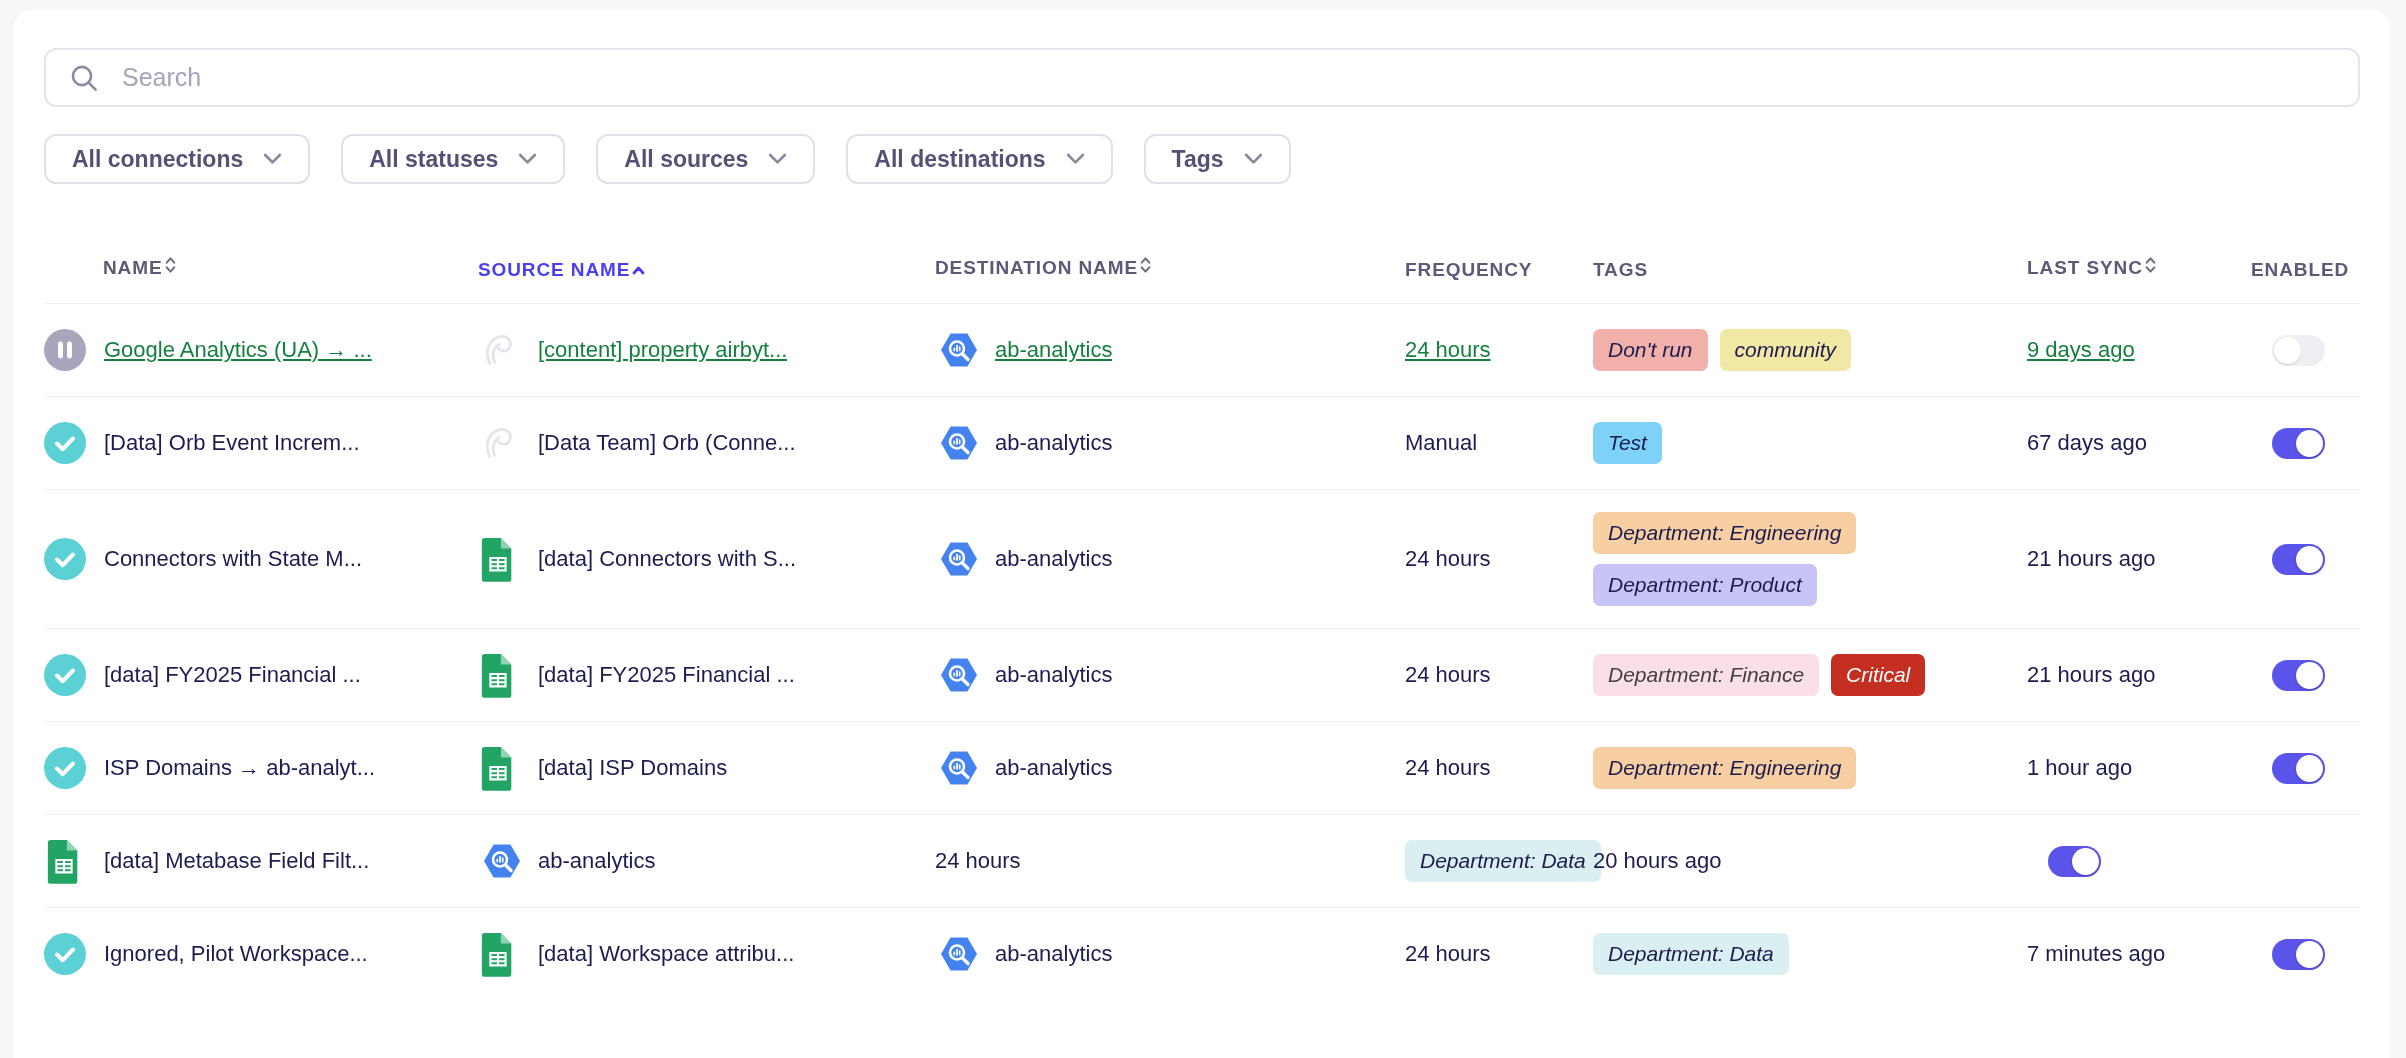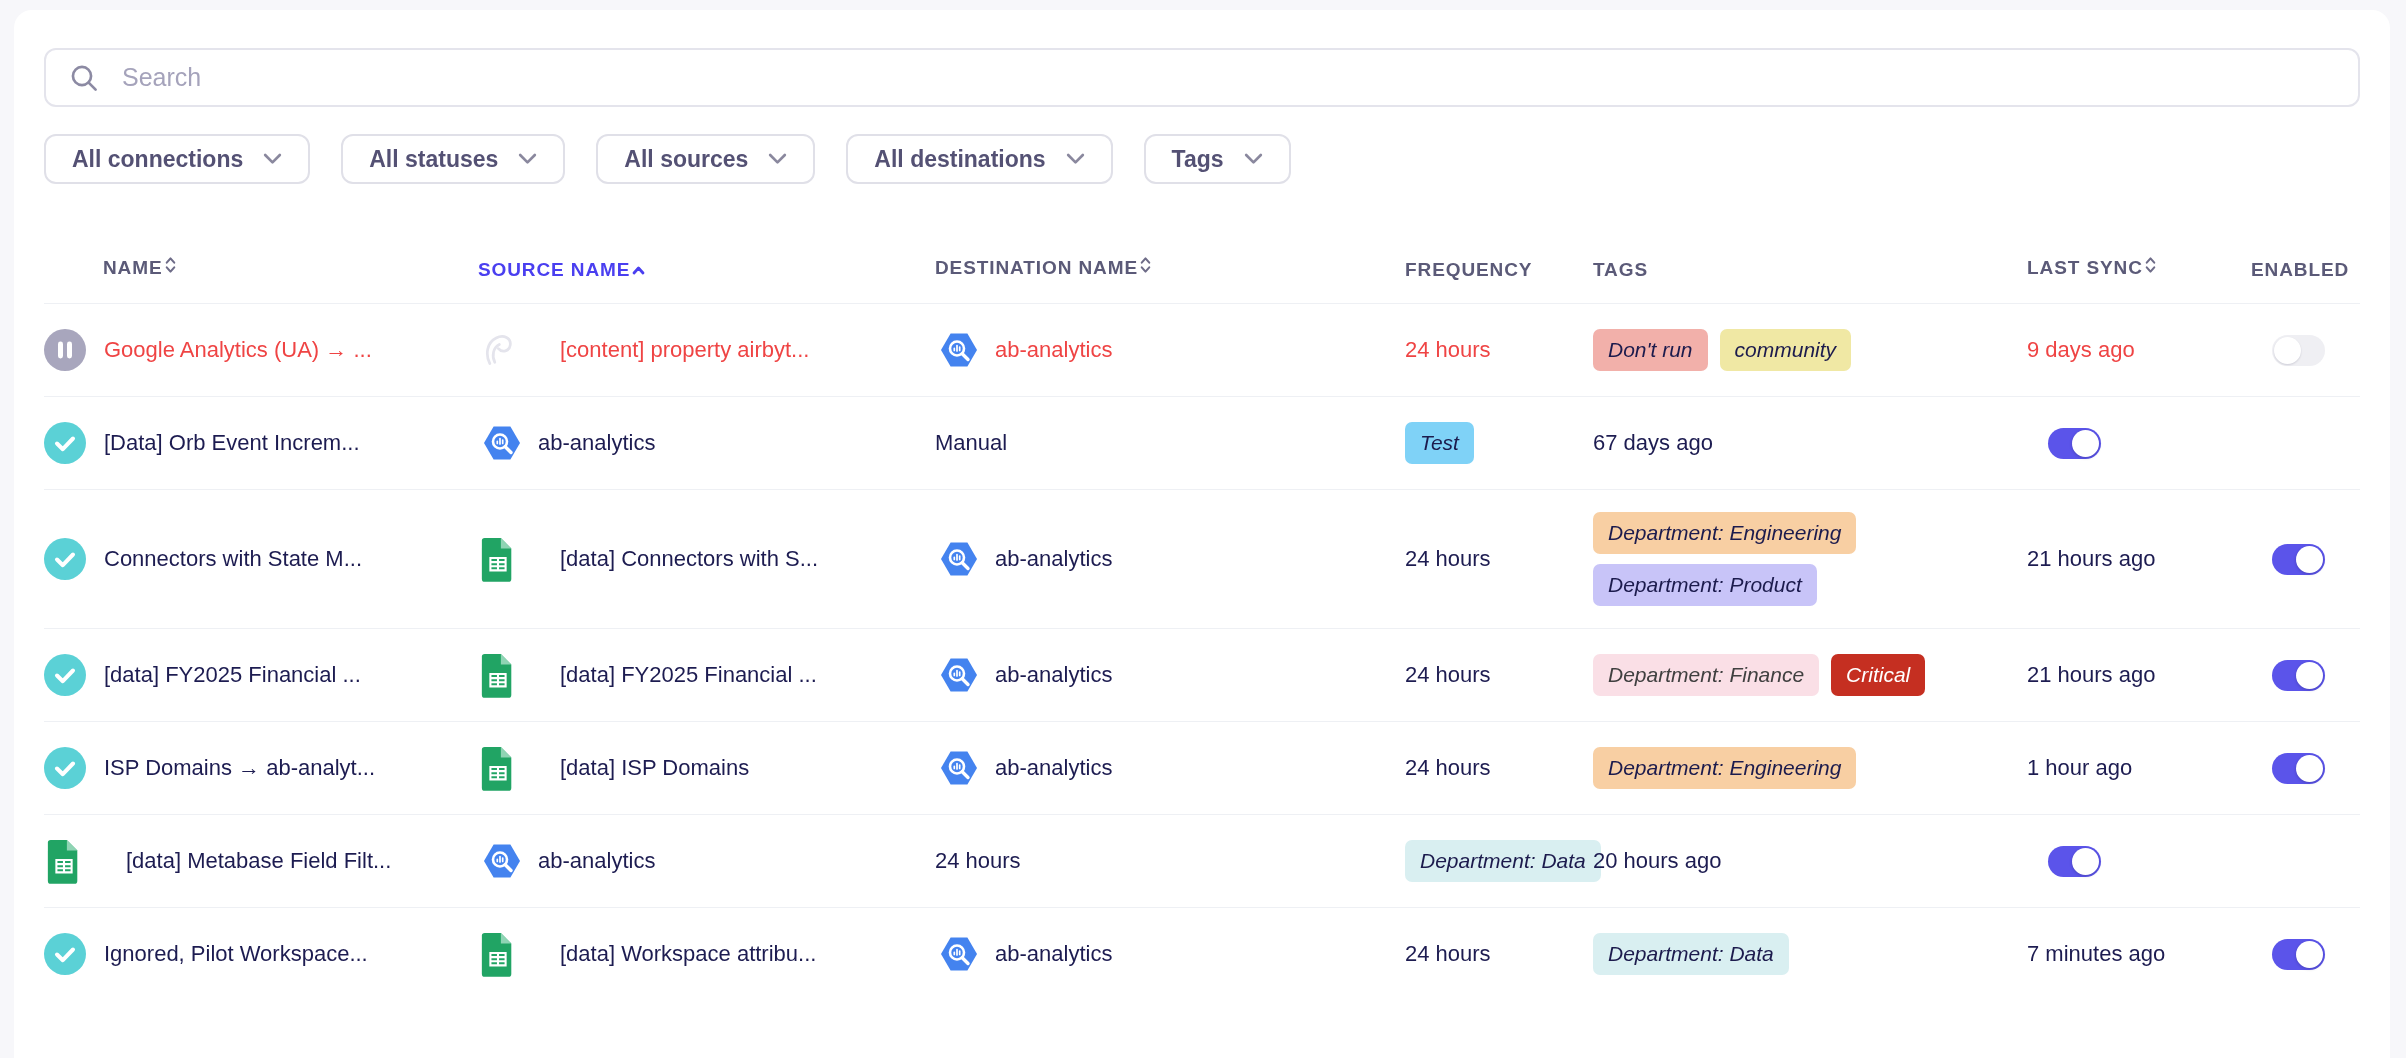--- a/index.html
+++ b/index.html
@@ -38,22 +38,22 @@
   .th{display:flex;align-items:center;font-size:19px;font-weight:700;
       letter-spacing:.9px;color:#5b5a78;white-space:nowrap;}
   .th.sorted{color:#4a3ff0;}
   .th.col-name{padding-left:59px;}
   .th svg{flex:none;}
   .row{min-height:92px;border-top:1px solid #eef0f4;padding:22px 0;box-sizing:border-box;align-items:center;}
   .cell-name{display:flex;align-items:center;gap:18px;min-width:0;}
   .status-icon{width:42px;height:42px;flex:none;display:flex;}
   .status-icon svg{width:42px;height:42px;}
   .txt{font-size:22px;color:#1d1c51;white-space:nowrap;overflow:hidden;}
-  .row.muted .txt{color:#ef4444;}
-  .cell-src{display:flex;align-items:center;gap:42px;min-width:0;}
+  .row.muted .txt{color:#15803d;text-decoration:underline;}
+  .cell-src{display:flex;align-items:center;gap:20px;min-width:0;}
   .src-icon{width:40px;height:48px;flex:none;display:flex;align-items:center;justify-content:center;}
   .cell-dst{display:flex;align-items:center;gap:12px;min-width:0;}
   .dst-icon{width:48px;height:48px;flex:none;display:flex;align-items:center;}
   .tags{display:flex;flex-wrap:wrap;gap:10px 12px;padding-right:24px;align-items:center;font-style:italic;}
   .tag{font-size:21px;padding:9px 15px;border-radius:7px;line-height:1.15;white-space:nowrap;}
   .toggle{width:53px;height:31px;border-radius:17px;position:relative;margin-left:21px;cursor:pointer;flex:none;}
   .toggle .knob{position:absolute;top:2px;width:27px;height:27px;border-radius:50%;
     background:#fff;box-shadow:0 1px 3px rgba(20,20,60,.25);}
   .toggle.on{background:#5b54ea;}
   .toggle.on .knob{right:2px;}
@@ -203,20 +203,29 @@
       <div class="grid row">
         <div class="cell-name">
           <span class="status-icon">
             <svg viewBox="0 0 42 42">
               <circle cx="21" cy="21" r="21" fill="#5bd1d6"></circle>
               <path d="M13 21.5 L18.8 27.2 L29 16.5" fill="none" stroke="#fff" stroke-width="4" stroke-linecap="round" stroke-linejoin="round"></path>
             </svg>
           </span>
           <span class="txt">[Data] Orb Event Increm...</span>
         </div>
+        <div class="cell-src">
+          <span class="src-icon">
+            <svg width="42" height="44" viewBox="0 0 44 44">
+              <path d="M13 37 C8 27 9.5 14 20 8.8 C28.5 4.7 36.5 9 35.5 16.5 C34.6 23.5 26.5 25.5 22.5 20.5" fill="none" stroke="#e4e4ec" stroke-width="3" stroke-linecap="round"></path>
+              <path d="M18.5 35.5 C15 28.5 16.5 19.5 23.5 16" fill="none" stroke="#e4e4ec" stroke-width="3" stroke-linecap="round"></path>
+            </svg>
+          </span>
+          <span class="txt">[Data Team] Orb (Conne...</span>
+        </div>
         <div class="cell-dst">
           <span class="dst-icon">
             <svg width="48" height="48" viewBox="0 0 48 48">
               <path d="M6 24 L15.6 7.4 L32.4 7.4 L42 24 L32.4 40.6 L15.6 40.6 Z" fill="#4483ef"></path>
               <circle cx="22" cy="22.5" r="7" fill="none" stroke="#fff" stroke-width="2.6"></circle>
               <line x1="27.2" y1="27.7" x2="33" y2="33.5" stroke="#fff" stroke-width="3.4" stroke-linecap="round"></line>
               <path d="M19.3 24.5 v-2.2 M22 25 v-5.4 M24.7 24.5 v-3.4" stroke="#fff" stroke-width="1.7" stroke-linecap="round"></path>
             </svg>
           </span>
           <span class="txt">ab-analytics</span>

